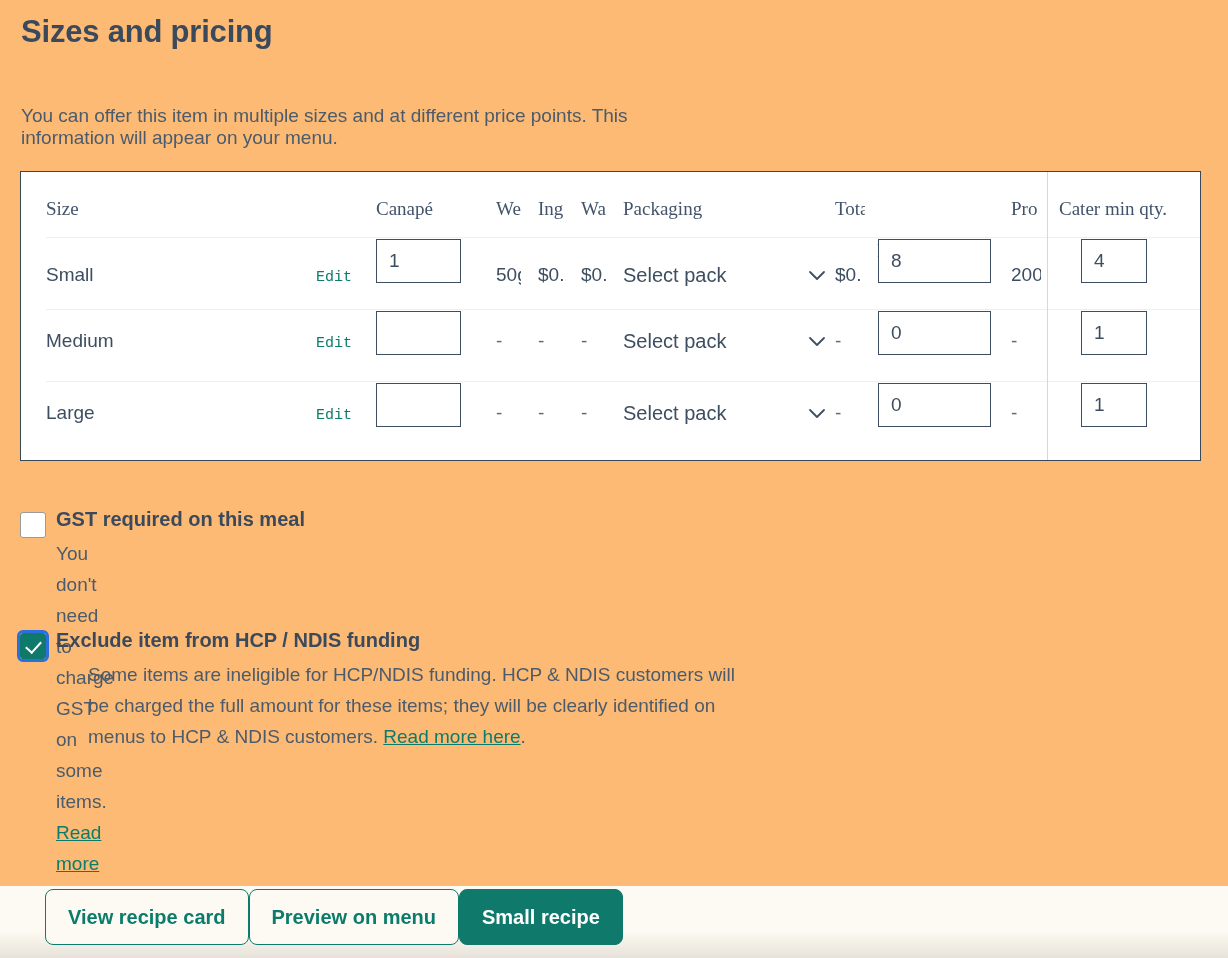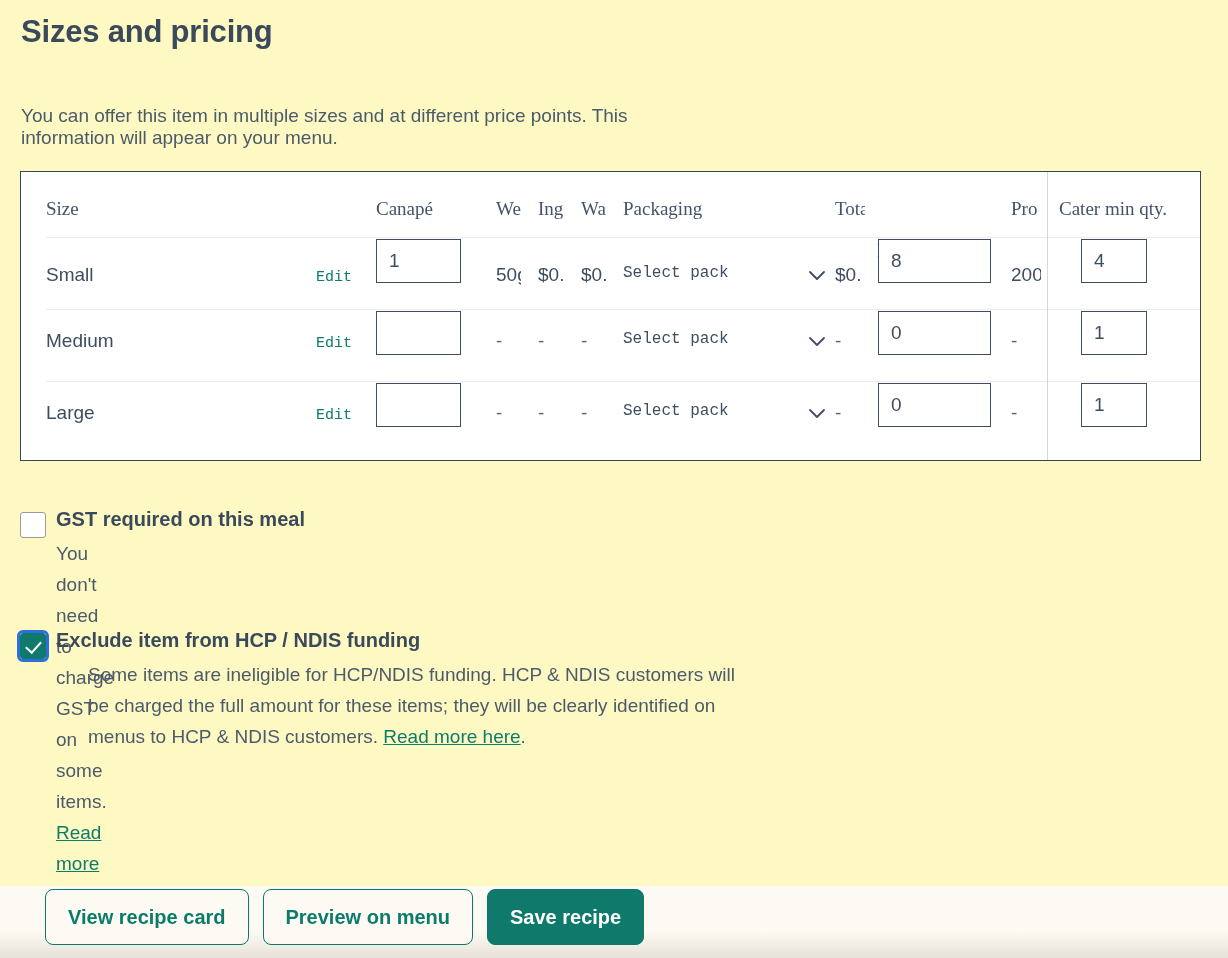--- a/index.html
+++ b/index.html
@@ -8,21 +8,21 @@
     margin: 0; padding: 0;
     width: 1228px; height: 958px;
     background: #fdfaf3;
     font-family: "Liberation Sans", sans-serif;
     color: #37475a;
     overflow: hidden;
   }
   .page {
     position: relative;
     width: 1228px; height: 958px;
-    background: #fef9c3;
+    background: #fdba74;
     overflow: hidden;
   }
 
   
   .heading {
     position: absolute;
     left: 21px; top: 14px;
     font-size: 31px;
     font-weight: bold;
     letter-spacing: -0.2px;
@@ -118,25 +118,24 @@
   }
   .txtbox.w-canape { left: 355px; width: 85px; }
   .txtbox.w-price  { left: 857px; width: 113px; }
   .txtbox.w-cater  { left: 1060px; width: 66px; }
   .bx-r1 { top: 67px; }
   .bx-r2 { top: 139px; }
   .bx-r3 { top: 211px; }
 
   .selectpack {
     position: absolute;
-    font-size: 16px;
+    font-size: 20px;
     color: #3e4e60;
     cursor: pointer;
     white-space: nowrap;
-    font-family: Liberation Mono, monospace;
   }
   .chev {
     position: absolute;
     left: 785px;
     width: 22px; height: 22px;
     cursor: pointer;
   }
   .chev svg { display: block; }
 
   
@@ -194,21 +193,20 @@
   .footer {
     position: absolute;
     left: 0; right: 0; bottom: 0;
     height: 72px;
     background: linear-gradient(to bottom, #fdfaf3 0%, #fdfaf3 62%, #f2eee5 82%, #e6e2d9 100%);
   }
   .btnbar {
     position: absolute;
     left: 20px; top: 889px;
     display: flex;
-    gap: 14px;
     align-items: center;
     padding-left: 25px;
   }
   .btn {
     font-family: "Liberation Sans", sans-serif;
     font-size: 20px;
     font-weight: bold;
     border-radius: 8px;
     padding: 0 22px;
     height: 56px;
@@ -323,16 +321,16 @@
     <div class="chk-desc">
       <span>Some items are ineligible for HCP/NDIS funding. HCP &amp; NDIS customers will be charged the full amount for these items; they will be clearly identified on menus to HCP &amp; NDIS customers.</span>
       <span class="link">Read more here</span><span>.</span>
     </div>
   </div>
 
   <div class="footer"></div>
   <div class="btnbar">
     <button class="btn btn-outline">View recipe card</button>
     <button class="btn btn-outline">Preview on menu</button>
-    <button class="btn btn-primary">Save recipe</button>
+    <button class="btn btn-primary">Small recipe</button>
   </div>
 
 </div>
 
 </body></html>

